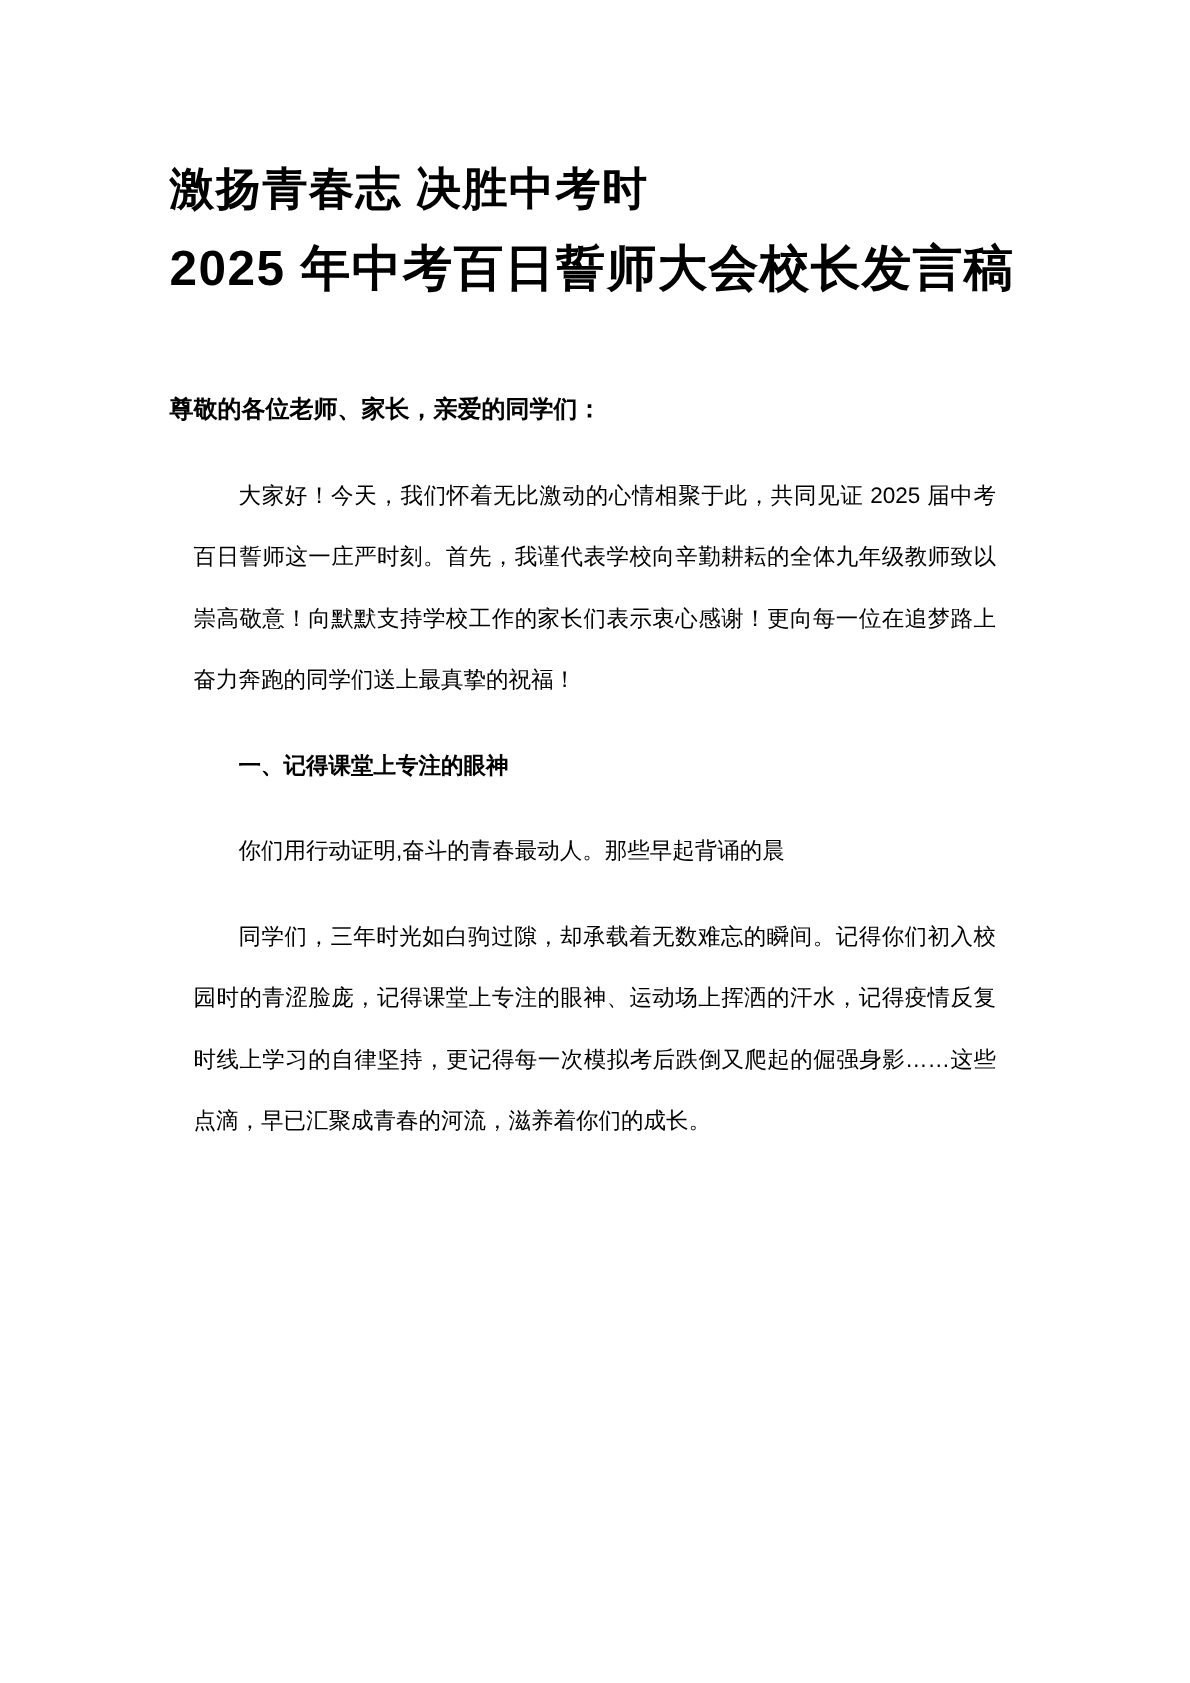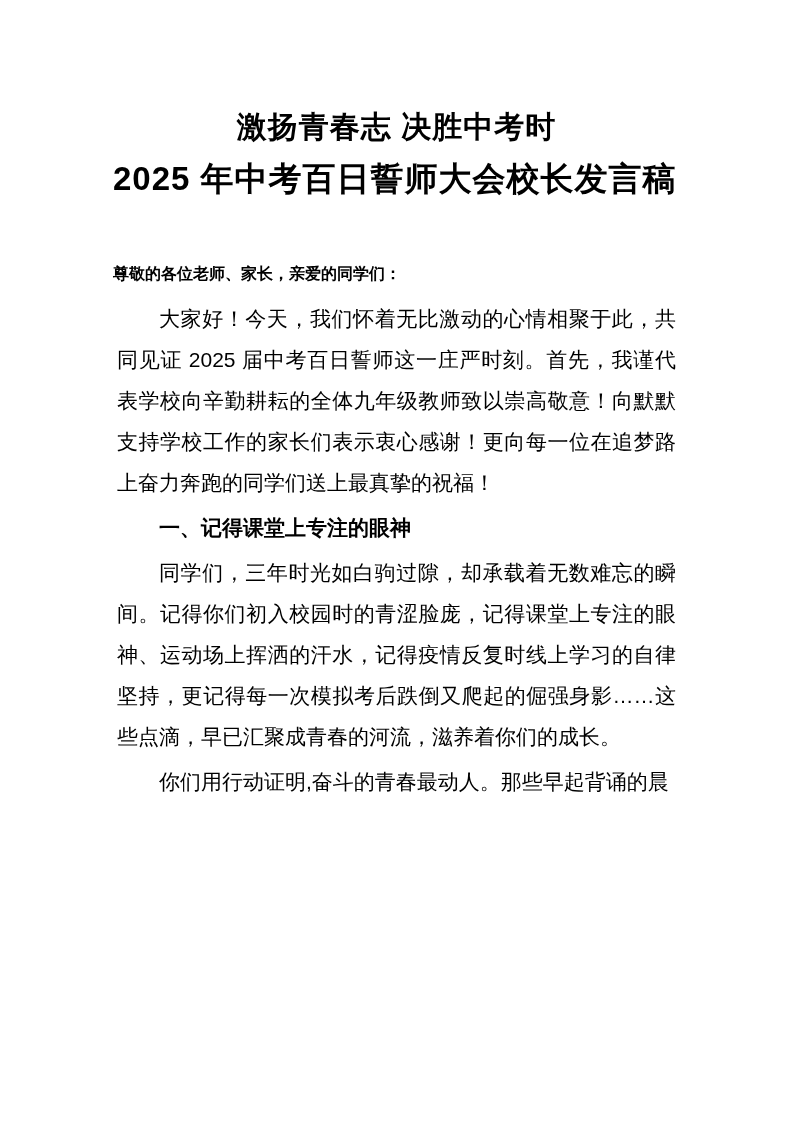--- a/index.html
+++ b/index.html
@@ -18,54 +18,53 @@
     box-sizing: border-box;
     padding: 0 113px;
     overflow: hidden;
   }
   .title-line1 {
     margin: 0;
     padding-top: 104px;
     font-size: 30px;
     font-weight: bold;
     line-height: 46px;
-    text-align: center;
     letter-spacing: 1px;
   }
   .title-line2 {
     margin: 4px 0 0 0;
     font-size: 33px;
     font-weight: bold;
     line-height: 50px;
     text-align: left;
     letter-spacing: 1px;
   }
   .salutation {
     margin: 49px 0 0 0;
     font-size: 16px;
     font-weight: bold;
     line-height: 41px;
     text-align: justify;
   }
   .para {
-    margin: 4px;
-    font-size: 21px;
+    margin: 16px;
+    font-size: 15px;
     line-height: 41px;
     text-align: justify;
     text-justify: inter-character;
     text-indent: 2em;
   }
   .para.heading {
     font-weight: bold;
   }
 </style>
 </head>
 <body>
 
 <div class="page">
   <h1 class="title-line1">激扬青春志 决胜中考时</h1>
   <h1 class="title-line2">2025 年中考百日誓师大会校长发言稿</h1>
   <p class="salutation">尊敬的各位老师、家长，亲爱的同学们：</p>
   <p class="para">大家好！今天，我们怀着无比激动的心情相聚于此，共同见证 2025 届中考百日誓师这一庄严时刻。首先，我谨代表学校向辛勤耕耘的全体九年级教师致以崇高敬意！向默默支持学校工作的家长们表示衷心感谢！更向每一位在追梦路上奋力奔跑的同学们送上最真挚的祝福！</p>
   <p class="para heading">一、记得课堂上专注的眼神</p>
+  <p class="para">你们用行动证明,奋斗的青春最动人。那些早起背诵的晨</p>
   <p class="para">同学们，三年时光如白驹过隙，却承载着无数难忘的瞬间。记得你们初入校园时的青涩脸庞，记得课堂上专注的眼神、运动场上挥洒的汗水，记得疫情反复时线上学习的自律坚持，更记得每一次模拟考后跌倒又爬起的倔强身影……这些点滴，早已汇聚成青春的河流，滋养着你们的成长。</p>
-  <p class="para">你们用行动证明,奋斗的青春最动人。那些早起背诵的晨</p>
 </div>
 
 </body></html>

